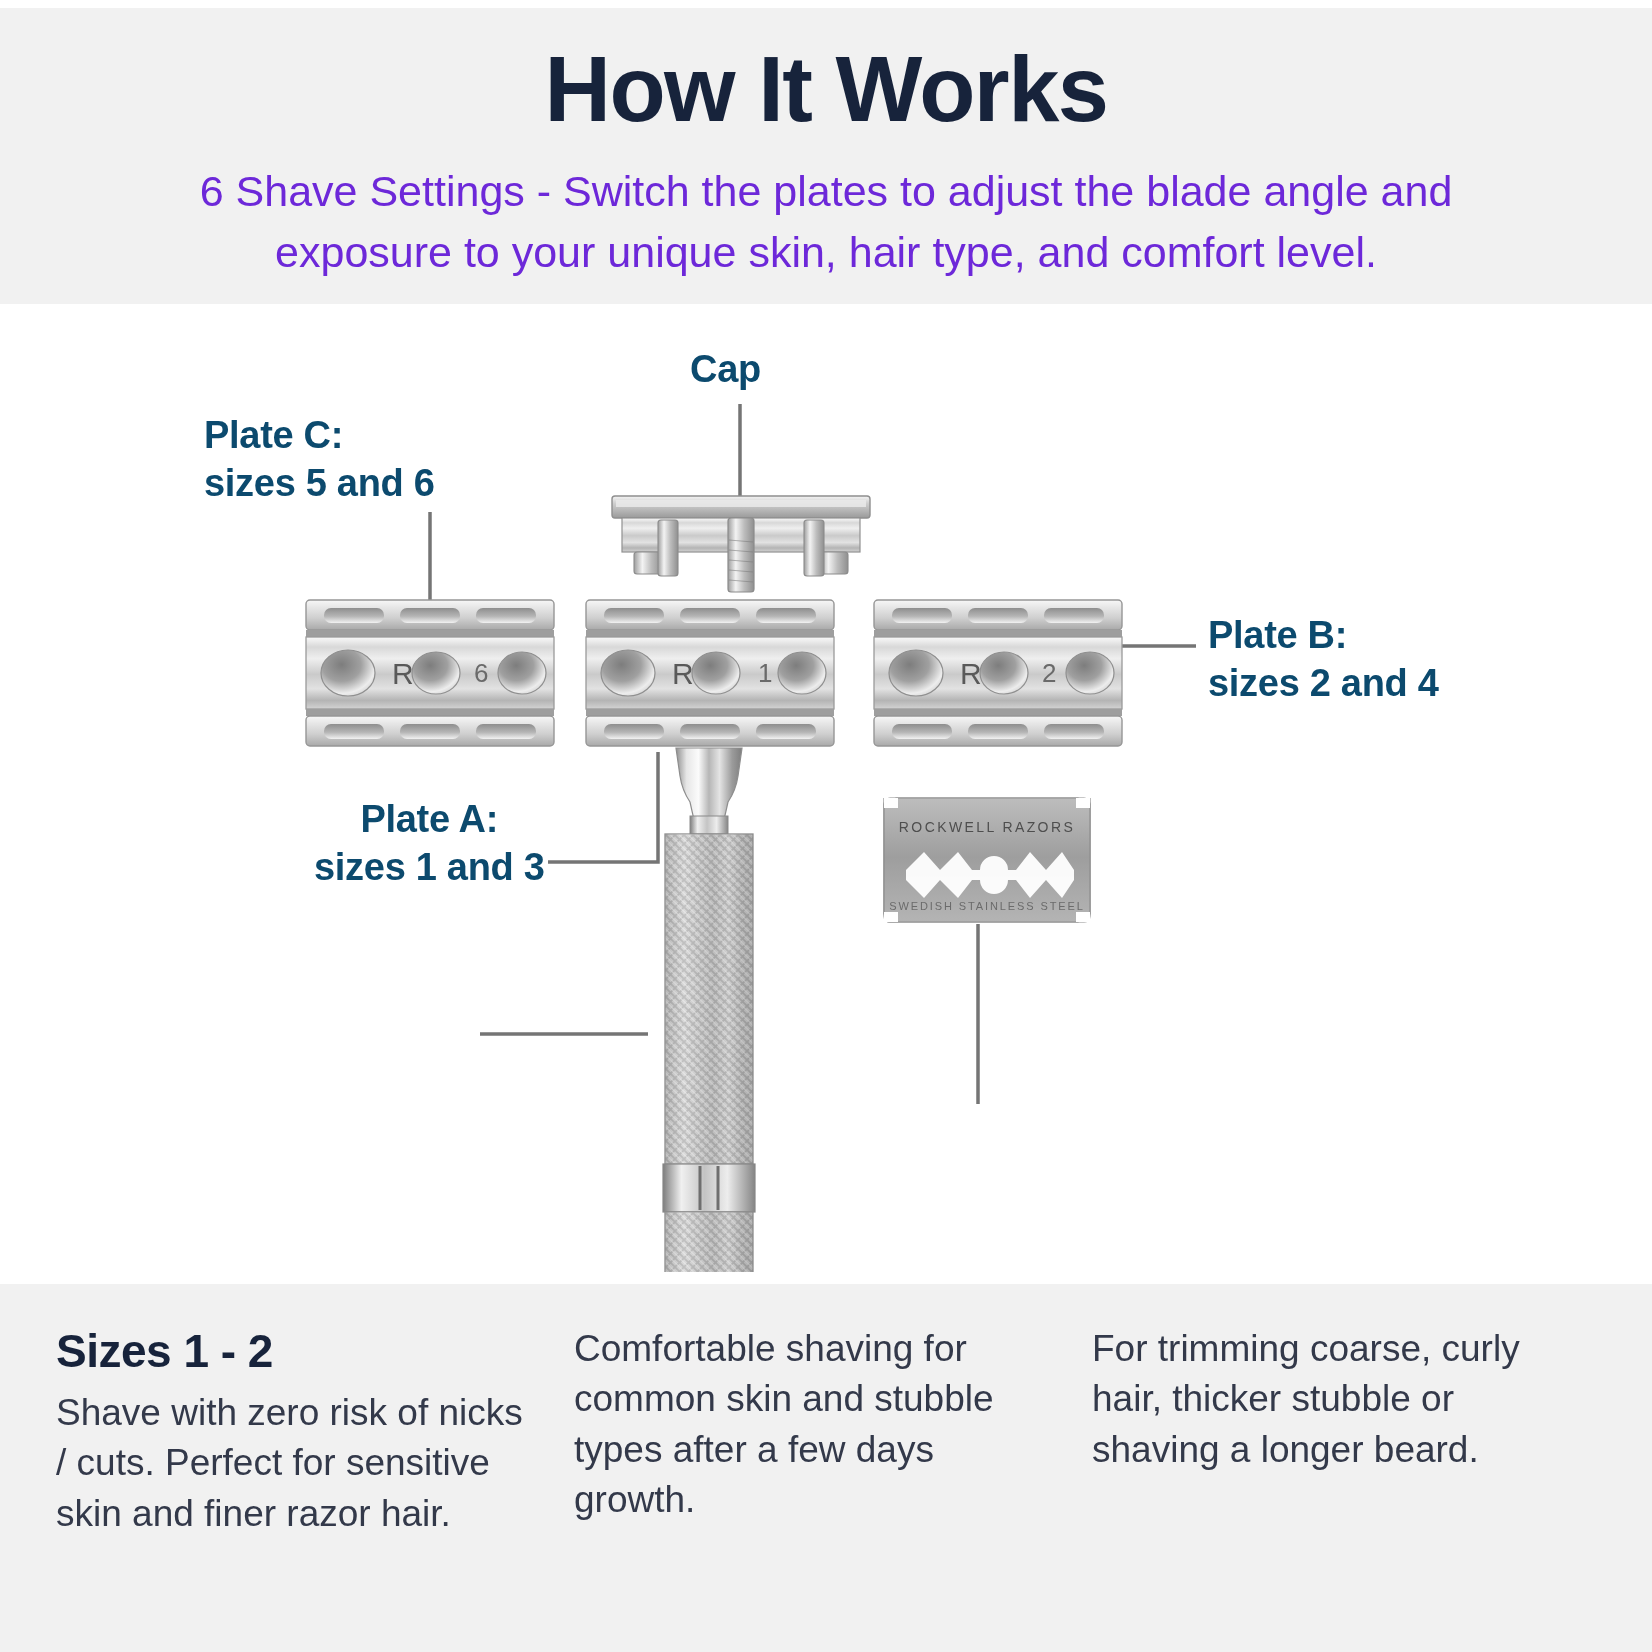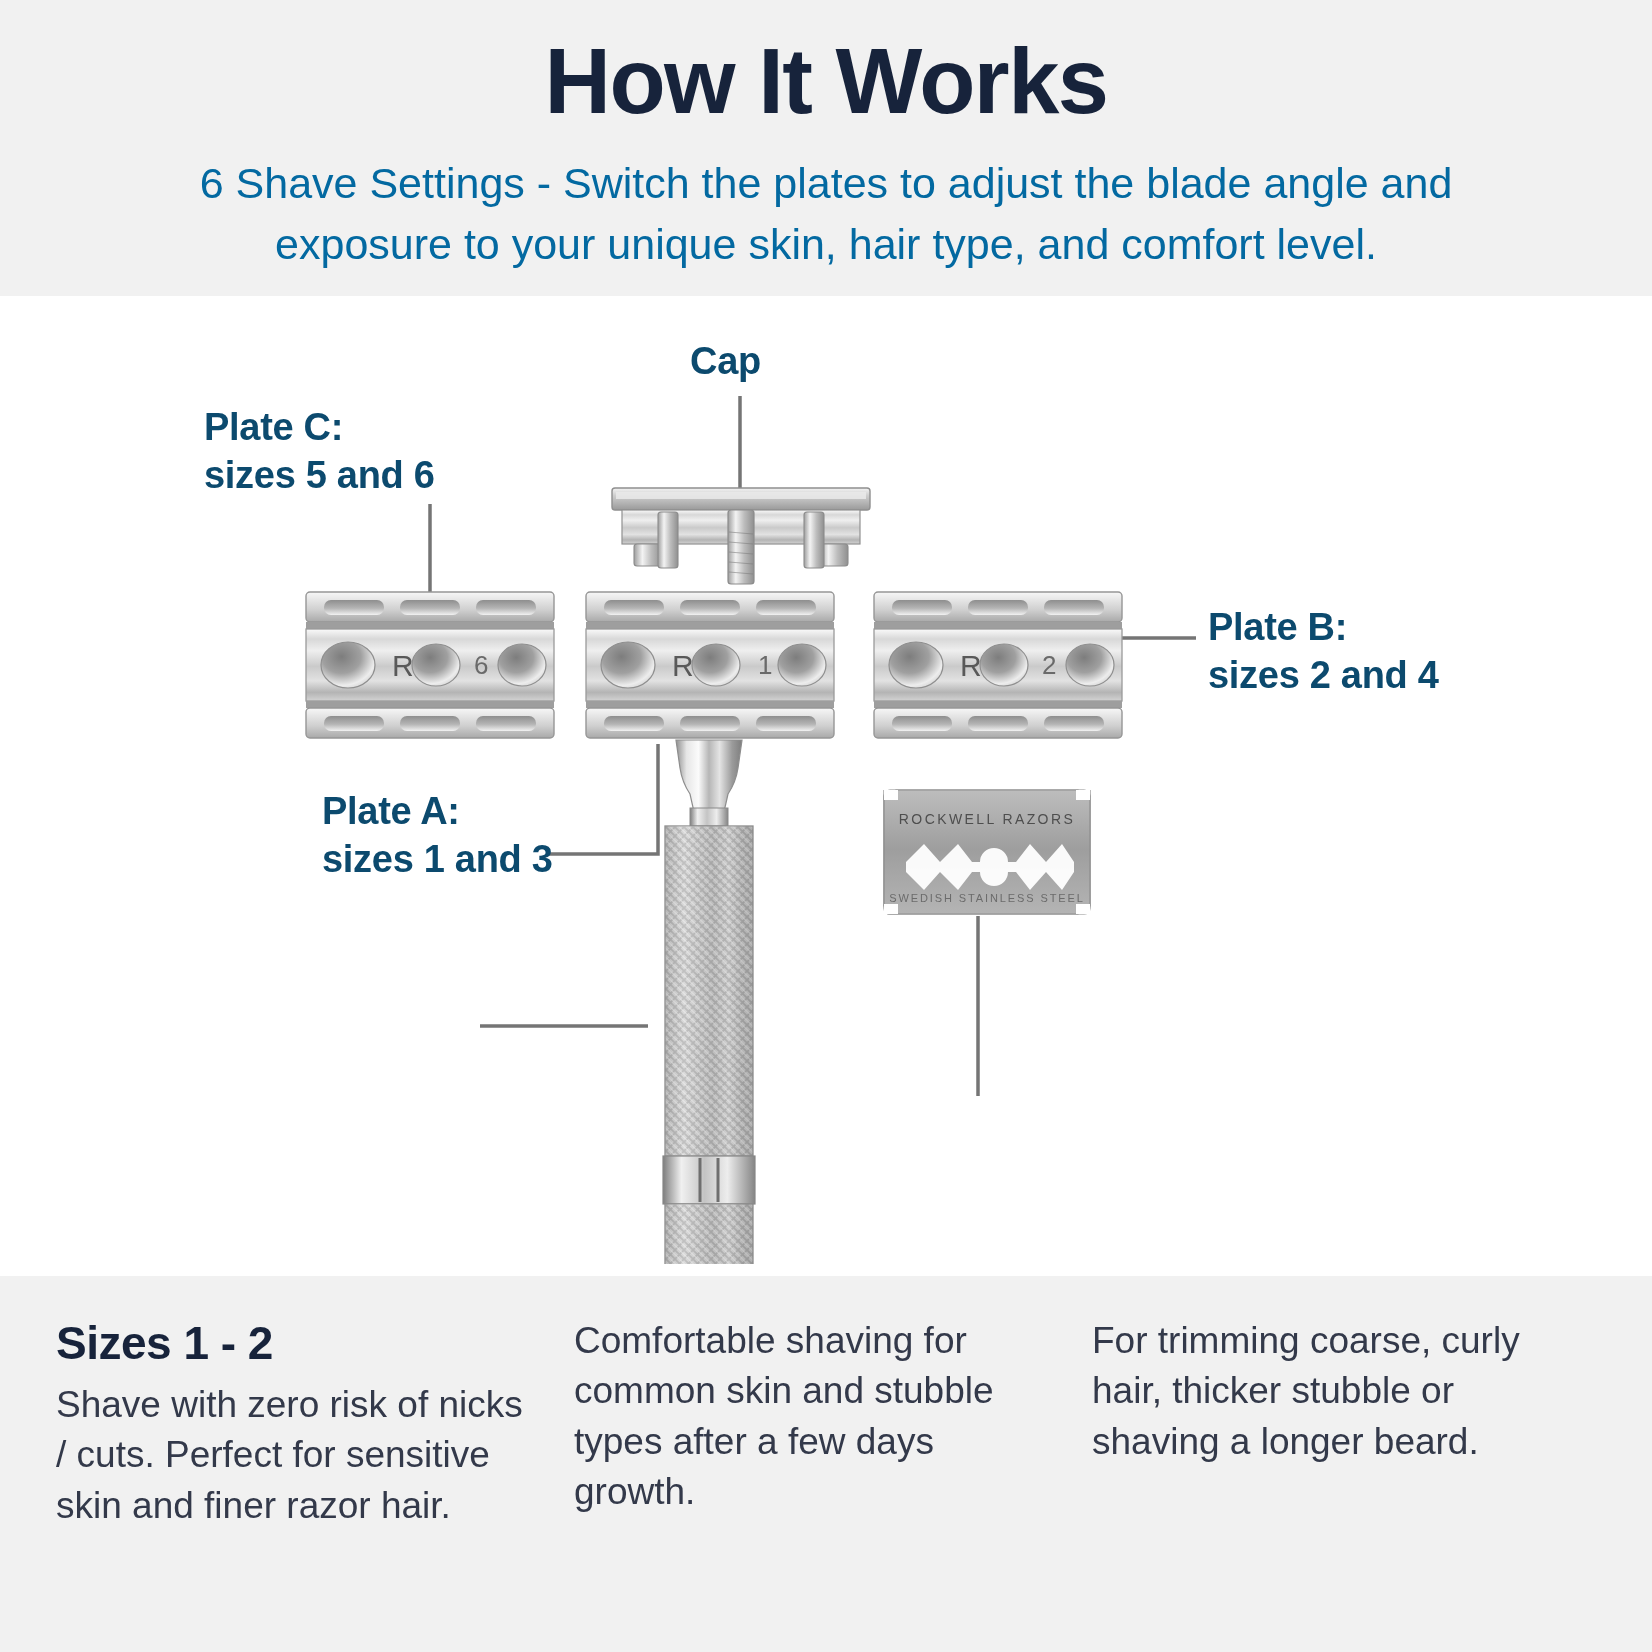--- a/index.html
+++ b/index.html
@@ -2,55 +2,55 @@
 <html><head>
 <meta charset="utf-8">
 <style>
   * { box-sizing: border-box; margin: 0; padding: 0; }
   html, body {
     width: 1652px; height: 1652px;
     font-family: "Liberation Sans", sans-serif;
     background: #ffffff;
     overflow: hidden;
   }
-  .page { position: relative; width: 1652px; height: 1388px; background: #ffffff; }
+  .page { position: relative; width: 1652px; height: 1388px; background: #ffffff; margin-top: 8px; }
 
   
   .header {
     position: absolute; left: 0; top: 0; width: 1652px; height: 296px;
     background: #f1f1f1;
     display: flex; flex-direction: column; align-items: center;
     padding-top: 32px;
   }
   .title {
     font-size: 92px; font-weight: 700; color: #17233b;
     letter-spacing: -1.5px; line-height: 1.08;
   }
   .subtitle {
     margin-top: 22px; width: 1420px; text-align: center;
-    font-size: 43px; line-height: 1.42; color: #0369a1; font-weight: 400;
+    font-size: 43px; line-height: 1.42; color: #6d28d9; font-weight: 400;
   }
 
   
   .stage {
     position: absolute; left: 0; top: 296px; width: 1652px; height: 968px;
     background: #ffffff;
   }
   .stage svg { position: absolute; left: 0; top: 0; }
 
   
   .lbl {
     position: absolute; color: #0c4a6e; font-weight: 700;
     font-size: 38px; line-height: 1.26; letter-spacing: -0.3px;
     white-space: pre-line;
   }
   .lbl-cap      { left: 690px;  top: 42px; }
   .lbl-plate-c  { left: 204px;  top: 108px; }
   .lbl-plate-b  { left: 1208px; top: 308px; }
-  .lbl-plate-a  { left: 322px;  top: 492px; text-align: left; }
+  .lbl-plate-a  { left: 314px;  top: 492px; text-align: center; }
   .lbl-knurled  { left: 192px;  top: 1002px;
                   position: absolute; }
   .lbl-blade    { left: 962px;  top: 1098px; }
 
   
   .bottom {
     position: absolute; left: 0; top: 1276px; width: 1652px; height: 376px;
     background: #f1f1f1;
     display: flex; padding: 40px 56px 16px 56px; gap: 40px;
   }

